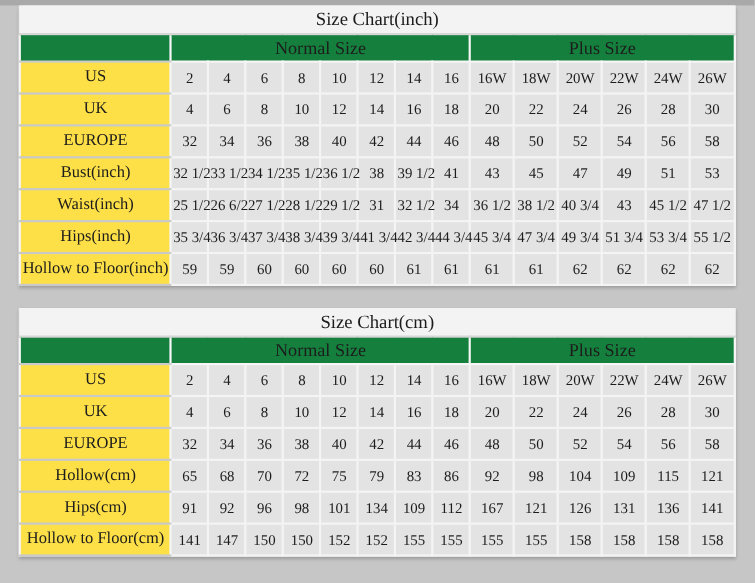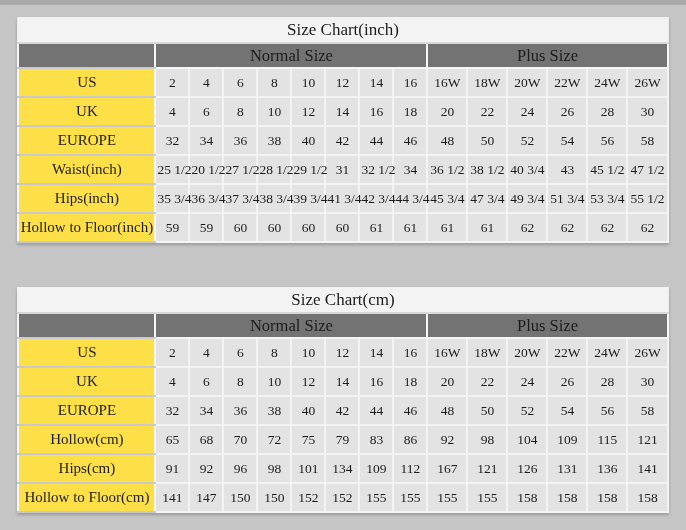--- a/index.html
+++ b/index.html
@@ -14,21 +14,21 @@
   }
   .top-strip {
     height: 5px;
     width: 100%;
     background: #a9a9a9;
   }
   .size-table {
     border-collapse: collapse;
     table-layout: fixed;
     width: 617px;
-    margin: 12px auto;
+    margin: 0 auto;
     box-shadow: 0 2px 3px rgba(0,0,0,0.22);
     background: #ececec;
   }
   .table-wrap { margin: 0 6px; }
   .gap-strip { height: 20px; }
   .size-table col.c-label  { width: 137px; }
   .size-table col.c-normal { width: 34px; }
   .size-table col.c-plus   { width: 40px; }
 
   .size-table td, .size-table th {
@@ -40,21 +40,21 @@
   }
   
   .title-row td {
     background: #f3f3f3;
     height: 25px;
     font-size: 17px;
     border-bottom: 2px solid #d7d7d7;
   }
   
   .group-row td {
-    background: #737373;
+    background: #15803d;
     height: 23px;
     font-size: 16.5px;
     border: 2px solid #f6f6f6;
   }
   .group-row td.label-blank {
     border-top-color: #cbcbcb;
     border-bottom-color: #cbcbcb;
   }
   
   .size-table tbody th.label {
@@ -152,23 +152,40 @@
           <td class="normal">44</td>
           <td class="normal">46</td>
           <td class="plus">48</td>
           <td class="plus">50</td>
           <td class="plus">52</td>
           <td class="plus">54</td>
           <td class="plus">56</td>
           <td class="plus">58</td>
         </tr>
         <tr>
+          <th class="label">Bust(inch)</th>
+          <td class="normal">32 1/2</td>
+          <td class="normal">33 1/2</td>
+          <td class="normal">34 1/2</td>
+          <td class="normal">35 1/2</td>
+          <td class="normal">36 1/2</td>
+          <td class="normal">38</td>
+          <td class="normal">39 1/2</td>
+          <td class="normal">41</td>
+          <td class="plus">43</td>
+          <td class="plus">45</td>
+          <td class="plus">47</td>
+          <td class="plus">49</td>
+          <td class="plus">51</td>
+          <td class="plus">53</td>
+        </tr>
+        <tr>
           <th class="label">Waist(inch)</th>
           <td class="normal">25 1/2</td>
-          <td class="normal">20 1/2</td>
+          <td class="normal">26 6/2</td>
           <td class="normal">27 1/2</td>
           <td class="normal">28 1/2</td>
           <td class="normal">29 1/2</td>
           <td class="normal">31</td>
           <td class="normal">32 1/2</td>
           <td class="normal">34</td>
           <td class="plus">36 1/2</td>
           <td class="plus">38 1/2</td>
           <td class="plus">40 3/4</td>
           <td class="plus">43</td>

